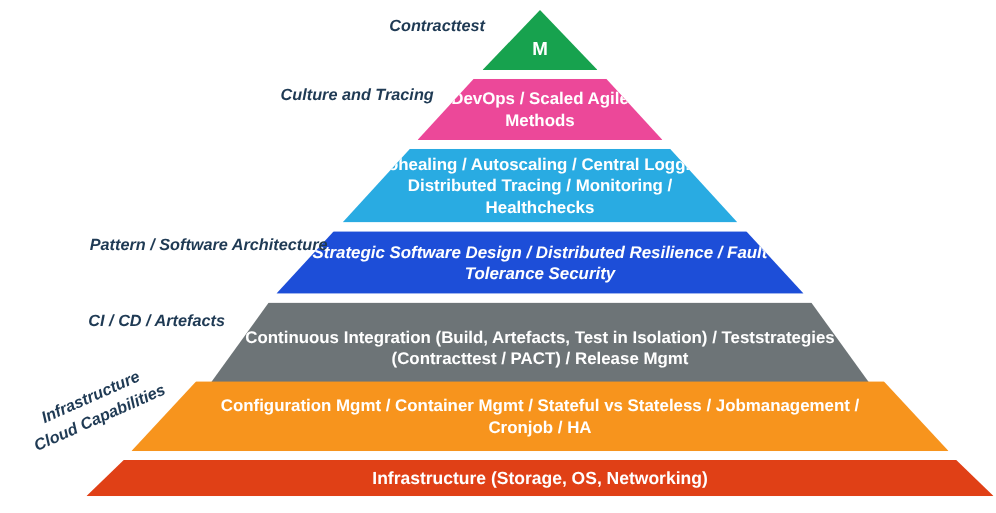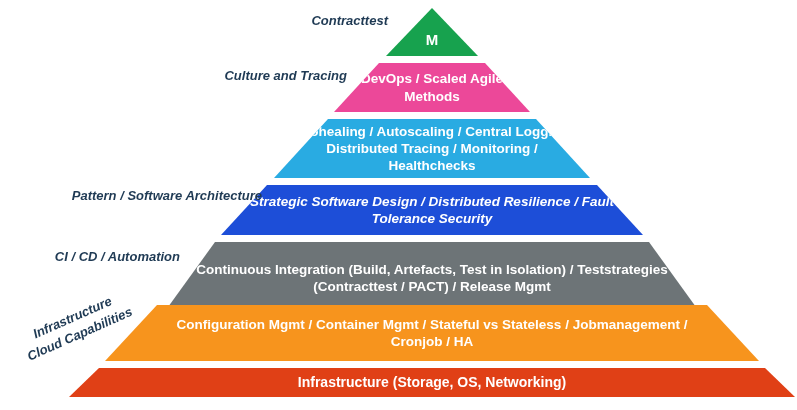--- a/index.html
+++ b/index.html
@@ -95,19 +95,19 @@
     <span class="txt">Configuration Mgmt / Container Mgmt / Stateful vs Stateless / Jobmanagement / Cronjob / HA</span>
   </div>
 
   <div class="layer l7" style="background-color: rgb(224, 64, 22);">
     <span class="txt">Infrastructure (Storage, OS, Networking)</span>
   </div>
 
   <div class="side-label lab1">Contracttest</div>
   <div class="side-label lab2">Culture and Tracing</div>
   <div class="side-label lab4">Pattern / Software Architecture</div>
-  <div class="side-label lab5">CI / CD / Automation</div>
+  <div class="side-label lab5">CI / CD / Artefacts</div>
   <div class="side-label lab6">
     <span>Infrastructure</span><br>
     <span>Cloud Capabilities</span>
   </div>
 
 </div>
 
 </body></html>

